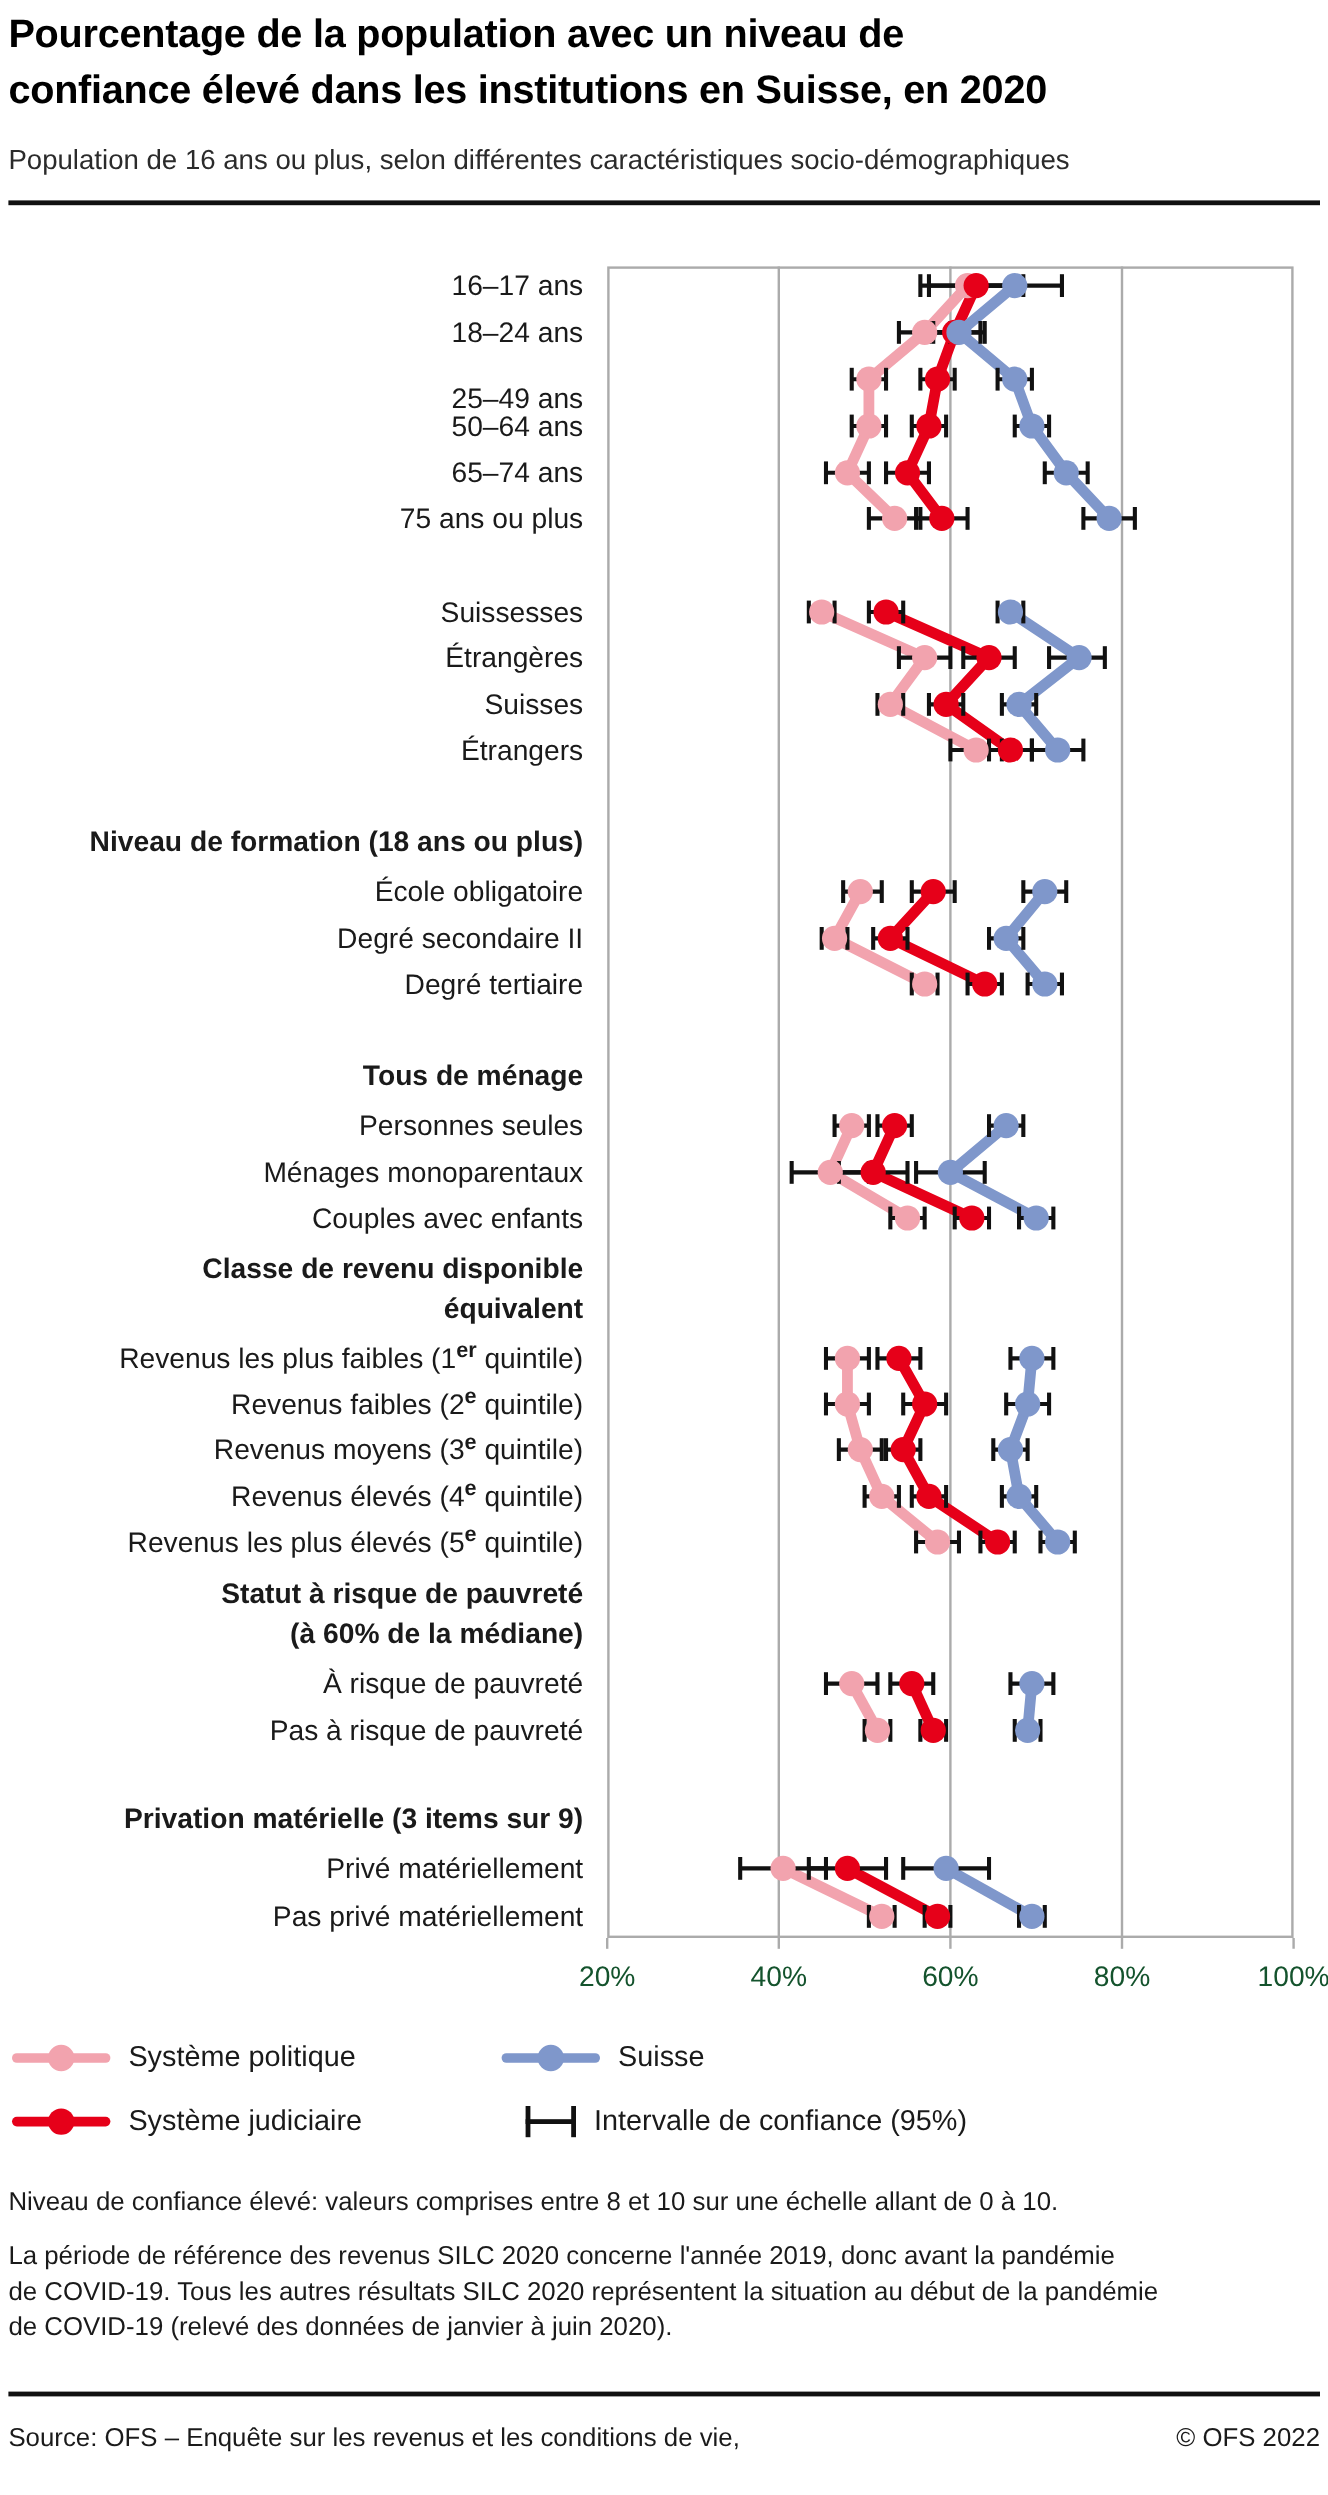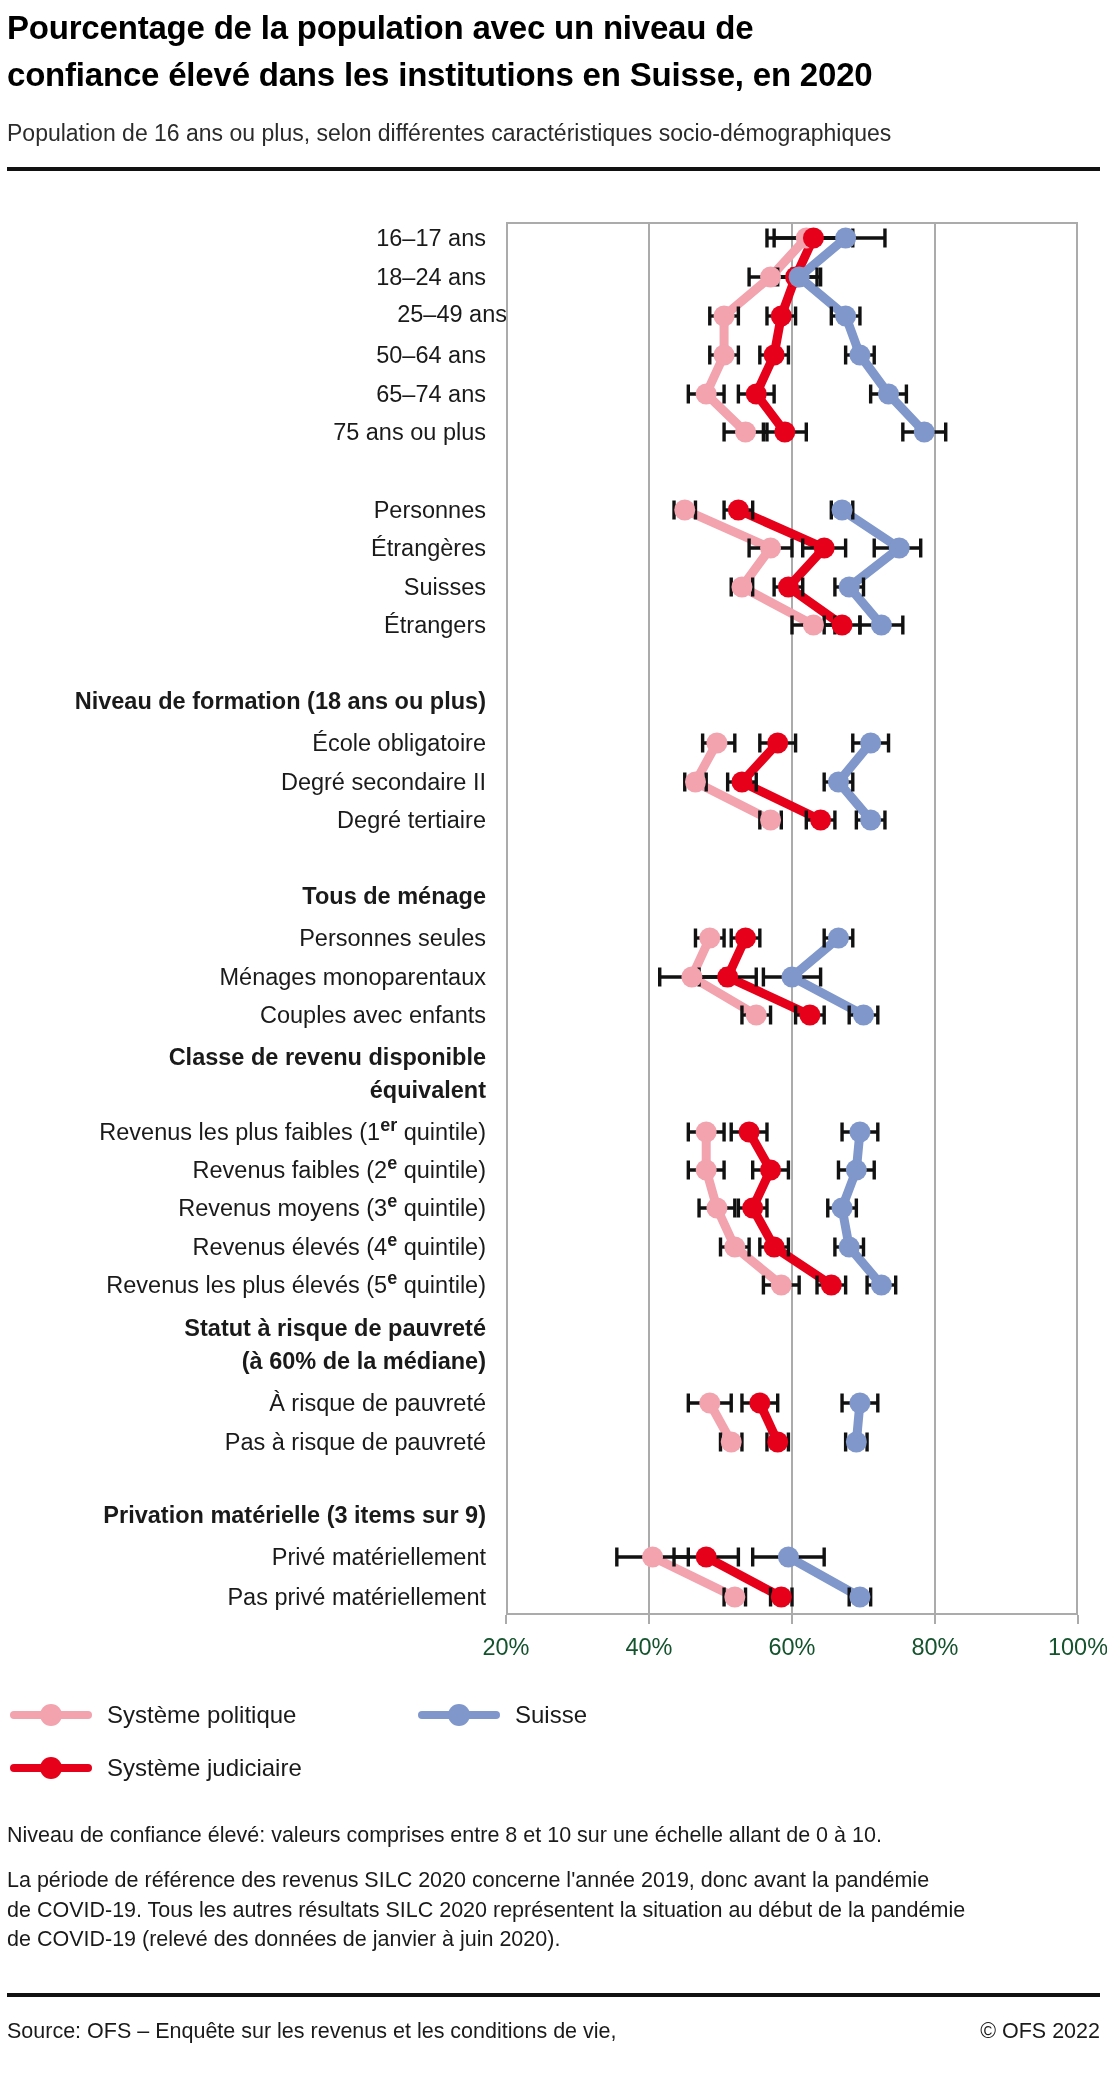--- a/index.html
+++ b/index.html
@@ -45,25 +45,25 @@
 <div class="page">
 
   <div class="title-line" id="title-l1">Pourcentage de la population avec un niveau de</div>
   <div class="title-line" id="title-l2">confiance élevé dans les institutions en Suisse, en 2020</div>
   <div class="subtitle">Population de 16 ans ou plus, selon différentes caractéristiques socio-démographiques</div>
   <div class="rule rule-top"></div>
 
   <div id="chart-labels">
       <div class="row-label" style="top: 221px;">16–17 ans</div>
       <div class="row-label" style="top: 260px;">18–24 ans</div>
-      <div class="row-label" style="top: 297px; padding-left: 21px;">25–49 ans</div>
+      <div class="row-label" style="top: 315px;">25–49 ans</div>
       <div class="row-label" style="top: 338px;">50–64 ans</div>
       <div class="row-label" style="top: 377px;">65–74 ans</div>
       <div class="row-label" style="top: 415px;">75 ans ou plus</div>
-      <div class="row-label" style="top: 493px;">Personnes</div>
+      <div class="row-label" style="top: 493px;">Suissesses</div>
       <div class="row-label" style="top: 531px;">Étrangères</div>
       <div class="row-label" style="top: 570px;">Suisses</div>
       <div class="row-label" style="top: 608px;">Étrangers</div>
       <div class="group-header" style="top: 684px;">Niveau de formation (18 ans ou plus)</div>
       <div class="row-label" style="top: 726px;">École obligatoire</div>
       <div class="row-label" style="top: 765px;">Degré secondaire II</div>
       <div class="row-label" style="top: 803px;">Degré tertiaire</div>
       <div class="group-header" style="top: 879px;">Tous de ménage</div>
       <div class="row-label" style="top: 921px;">Personnes seules</div>
       <div class="row-label" style="top: 960px;">Ménages monoparentaux</div>
@@ -439,20 +439,28 @@
     </span>
     <span>Système judiciaire</span>
   </div>
   <div class="legend-item li-3">
     <span class="swatch">
       <span class="sline" style="background-color: rgb(127, 151, 203);"></span>
       <span class="sdot" style="background-color: rgb(127, 151, 203);"></span>
     </span>
     <span>Suisse</span>
   </div>
+  <div class="legend-item li-4">
+    <span class="ci-symbol">
+      <span class="ci-cap l"></span>
+        <span class="ci-hline"></span>
+        <span class="ci-cap r"></span>
+    </span>
+    <span>Intervalle de confiance (95%)</span>
+  </div>
 
   <div class="note" id="note-1">
     <div>Niveau de confiance élevé: valeurs comprises entre 8 et 10 sur une échelle allant de 0 à 10.</div>
   </div>
   <div class="note" id="note-2">
     <div>La période de référence des revenus SILC 2020 concerne l'année 2019, donc avant la pandémie</div>
     <div>de COVID-19. Tous les autres résultats SILC 2020 représentent la situation au début de la pandémie</div>
     <div>de COVID-19 (relevé des données de janvier à juin 2020).</div>
   </div>
 

